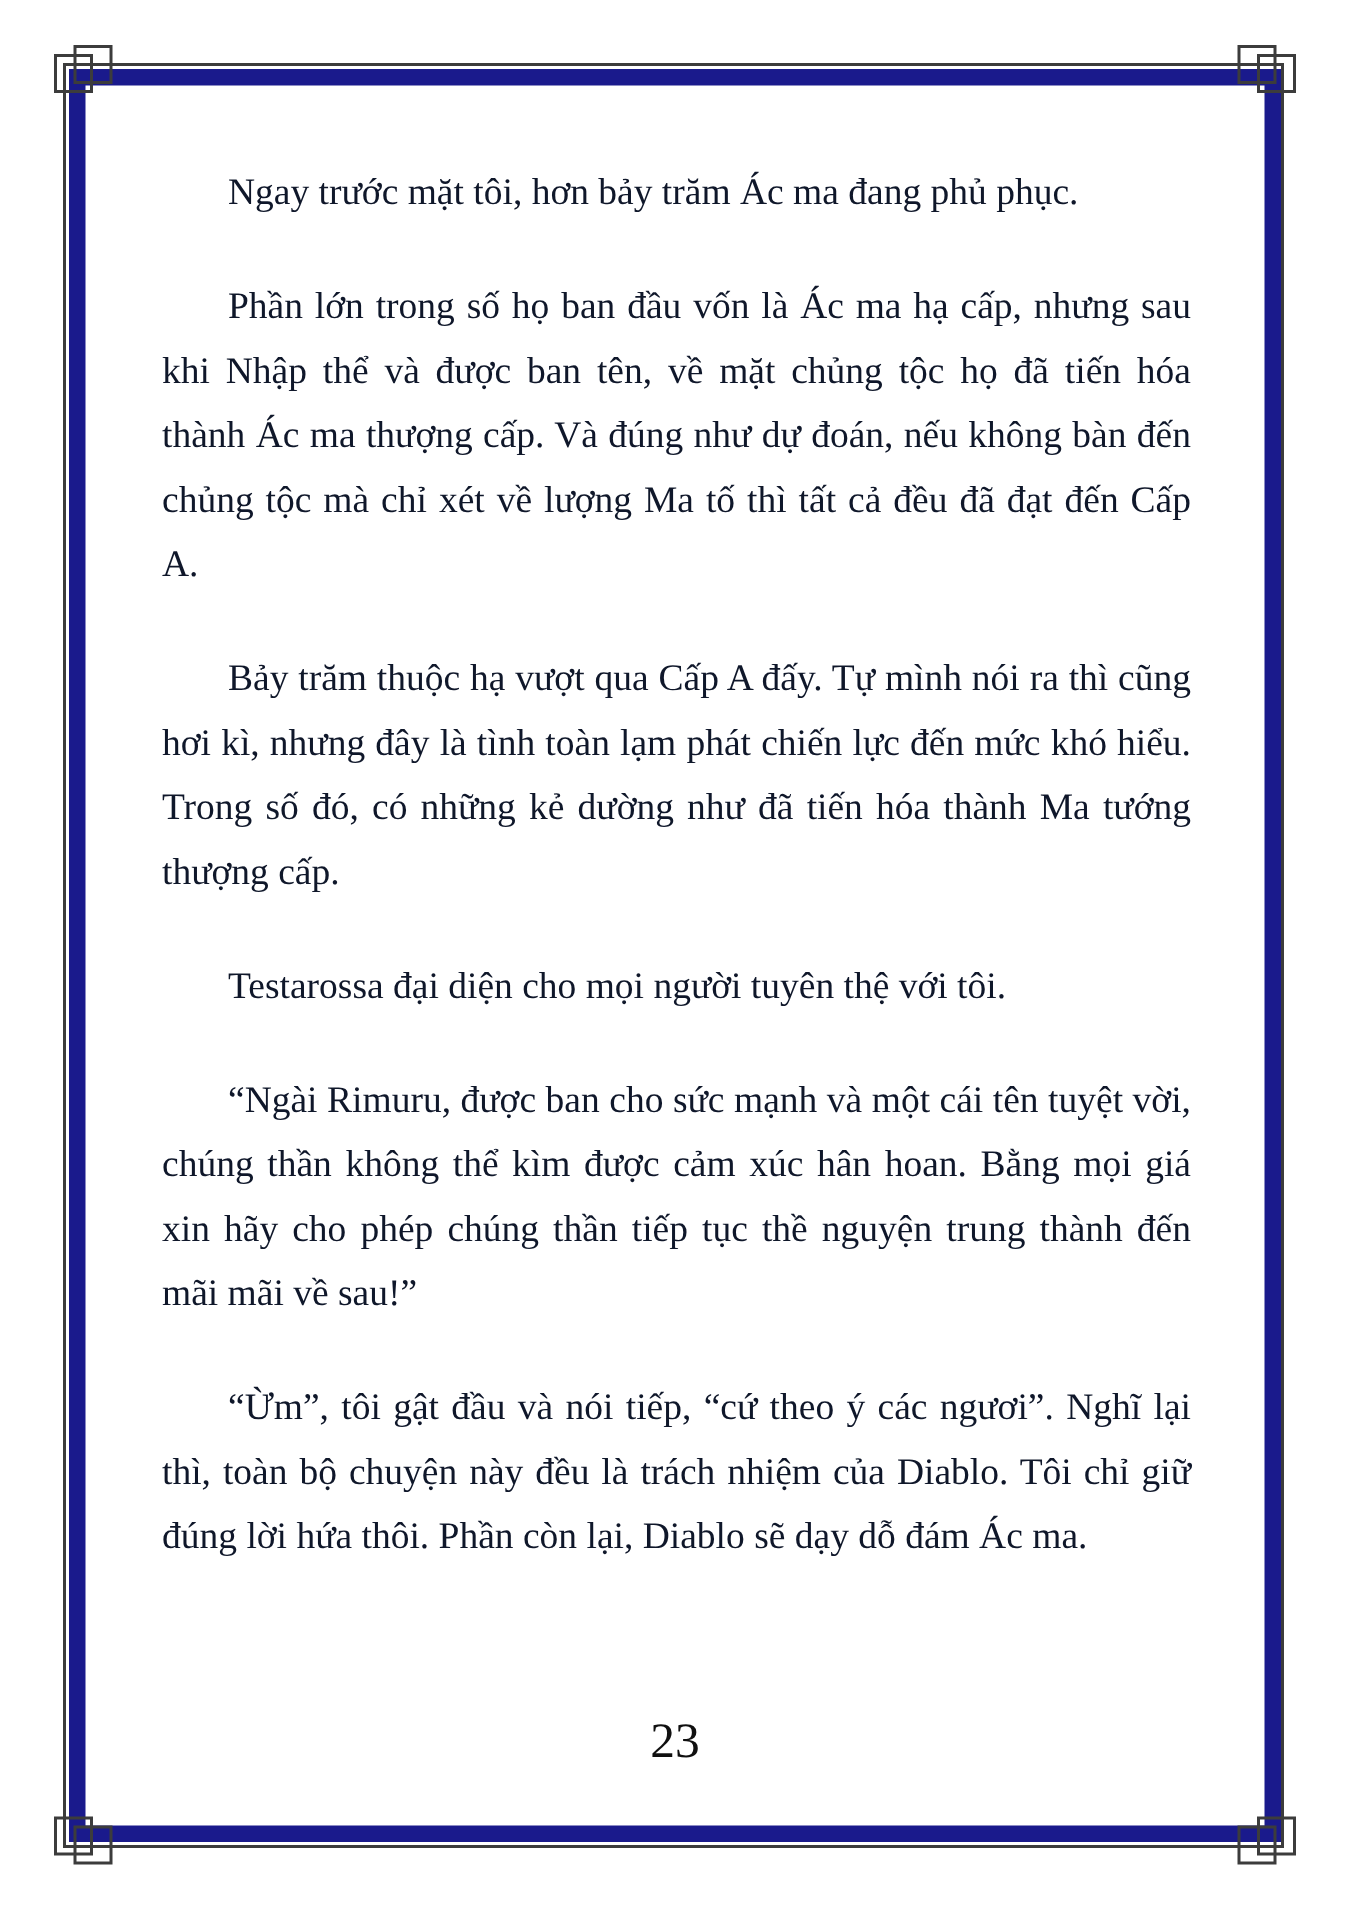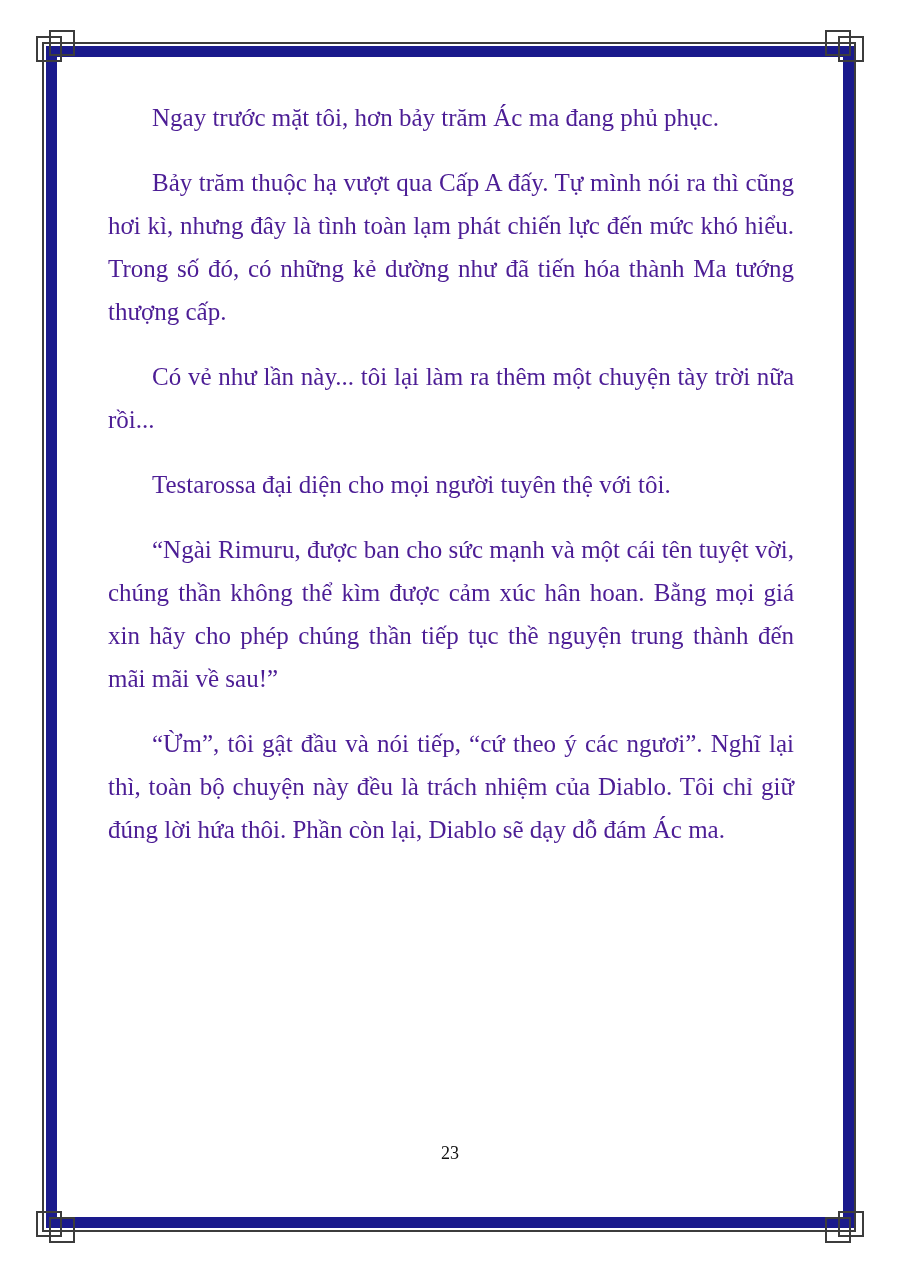--- a/index.html
+++ b/index.html
@@ -91,38 +91,38 @@
 
   
   .content {
     position: absolute;
     left: 108px;
     top: 96px;
     width: 686px;
   }
 
   .para {
-    margin: 0 0 0px 0;
+    margin: 11px 0 0px 0;
     font-size: 25px;
     line-height: 43px;
-    color: #4c1d95;
+    color: #0f172a;
     text-align: justify;
     text-justify: inter-word;
     text-indent: 44px;
     padding-bottom: 22px;
   }
   .para:last-child { padding-bottom: 0; }
 
   .page-number {
     position: absolute;
     left: 0;
     top: 1143px;
     width: 900px;
     text-align: center;
-    font-size: 18px;
+    font-size: 33px;
     color: #101010;
     font-family: "Liberation Serif", "DejaVu Serif", serif;
   }
 </style>
 </head>
 <body>
 
 <div class="page">
 
   <div class="frame-outline"></div>
@@ -143,22 +143,22 @@
     <div class="sq sq-a"></div>
     <div class="sq sq-b"></div>
   </div>
   <div class="corner corner-br">
     <div class="sq sq-a"></div>
     <div class="sq sq-b"></div>
   </div>
 
   <div class="content">
     <p class="para">Ngay trước mặt tôi, hơn bảy trăm Ác ma đang phủ phục.</p>
+    <p class="para">Phần lớn trong số họ ban đầu vốn là Ác ma hạ cấp, nhưng sau khi Nhập thể và được ban tên, về mặt chủng tộc họ đã tiến hóa thành Ác ma thượng cấp. Và đúng như dự đoán, nếu không bàn đến chủng tộc mà chỉ xét về lượng Ma tố thì tất cả đều đã đạt đến Cấp A.</p>
     <p class="para">Bảy trăm thuộc hạ vượt qua Cấp A đấy. Tự mình nói ra thì cũng hơi kì, nhưng đây là tình toàn lạm phát chiến lực đến mức khó hiểu. Trong số đó, có những kẻ dường như đã tiến hóa thành Ma tướng thượng cấp.</p>
-    <p class="para">Có vẻ như lần này... tôi lại làm ra thêm một chuyện tày trời nữa rồi...</p>
     <p class="para">Testarossa đại diện cho mọi người tuyên thệ với tôi.</p>
     <p class="para">“Ngài Rimuru, được ban cho sức mạnh và một cái tên tuyệt vời, chúng thần không thể kìm được cảm xúc hân hoan. Bằng mọi giá xin hãy cho phép chúng thần tiếp tục thề nguyện trung thành đến mãi mãi về sau!”</p>
     <p class="para">“Ừm”, tôi gật đầu và nói tiếp, “cứ theo ý các ngươi”. Nghĩ lại thì, toàn bộ chuyện này đều là trách nhiệm của Diablo. Tôi chỉ giữ đúng lời hứa thôi. Phần còn lại, Diablo sẽ dạy dỗ đám Ác ma.</p>
   </div>
 
   <div class="page-number">23</div>
 
 </div>
 
 </body></html>

